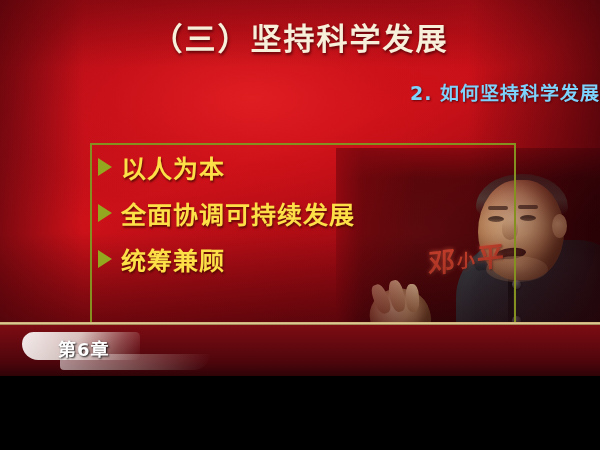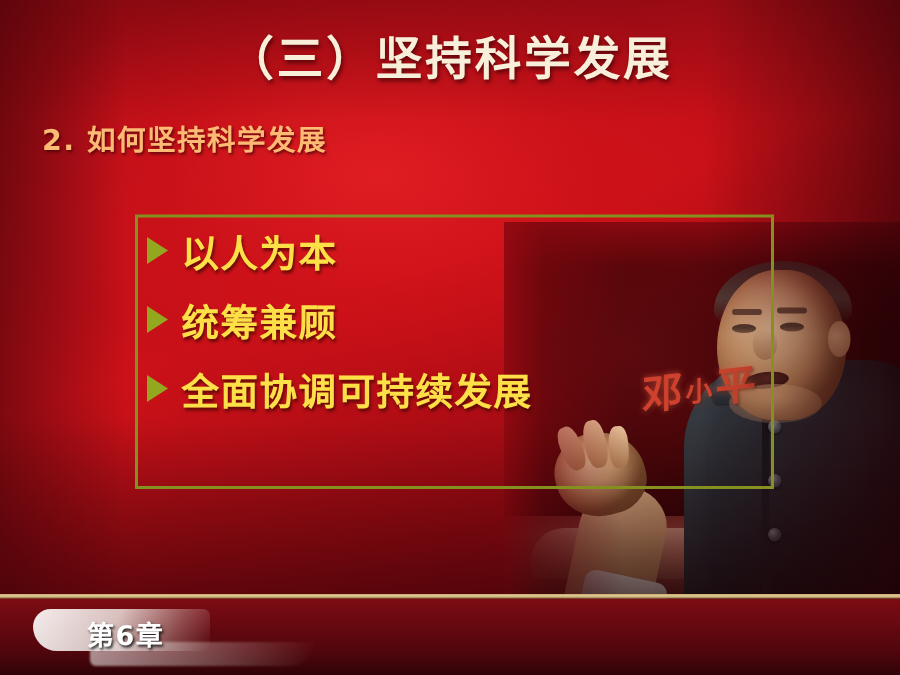--- a/index.html
+++ b/index.html
@@ -5,21 +5,21 @@
 <style>
   html, body {
     margin: 0;
     padding: 0;
     background: #000;
   }
 
   #slide {
     position: relative;
     width: 600px;
-    height: 450px;
+    height: 376px;
     overflow: hidden;
     font-family: "Liberation Sans", "DejaVu Sans", sans-serif;
     background: #8b0a12;
     user-select: none;
   }
 
   
   .bg-base {
     position: absolute;
     inset: 0;
@@ -250,26 +250,26 @@
     font-size: 31px;
     font-weight: 700;
     letter-spacing: 2px;
     color: #f7efd9;
     text-shadow: 1px 2px 3px rgba(60,0,4,0.75);
   }
   .subtitle {
     position: absolute;
     left: 0; right: 0;
     top: 78px;
-    text-align: left;
+    text-align: right;
     font-family: "DejaVu Sans", "Liberation Sans", sans-serif;
     font-size: 19px;
     font-weight: 700;
     letter-spacing: 1px;
-    color: #fdba74;
+    color: #7dd3fc;
     text-shadow: 1px 1px 2px rgba(60,0,4,0.7);
     padding-left: 28px;
   }
 
   
   .box {
     position: absolute;
     left: 90px;
     top: 143px;
     width: 426px;
@@ -416,25 +416,25 @@
 
   <div class="box"></div>
 
   <div class="bullets">
     <div class="bullet">
       <span class="tri"></span>
       <span class="btext">以人为本</span>
     </div>
     <div class="bullet">
       <span class="tri"></span>
-      <span class="btext">统筹兼顾</span>
+      <span class="btext">全面协调可持续发展</span>
     </div>
     <div class="bullet">
       <span class="tri"></span>
-      <span class="btext">全面协调可持续发展</span>
+      <span class="btext">统筹兼顾</span>
     </div>
   </div>
 
   <div class="footer">
     <div class="footer-body"></div>
     <div class="footer-rule"></div>
     <div class="footer-swoosh"></div>
     <div class="footer-swoosh2"></div>
     <div class="footer-text">
       <span class="footer-chapter">第6章</span>

